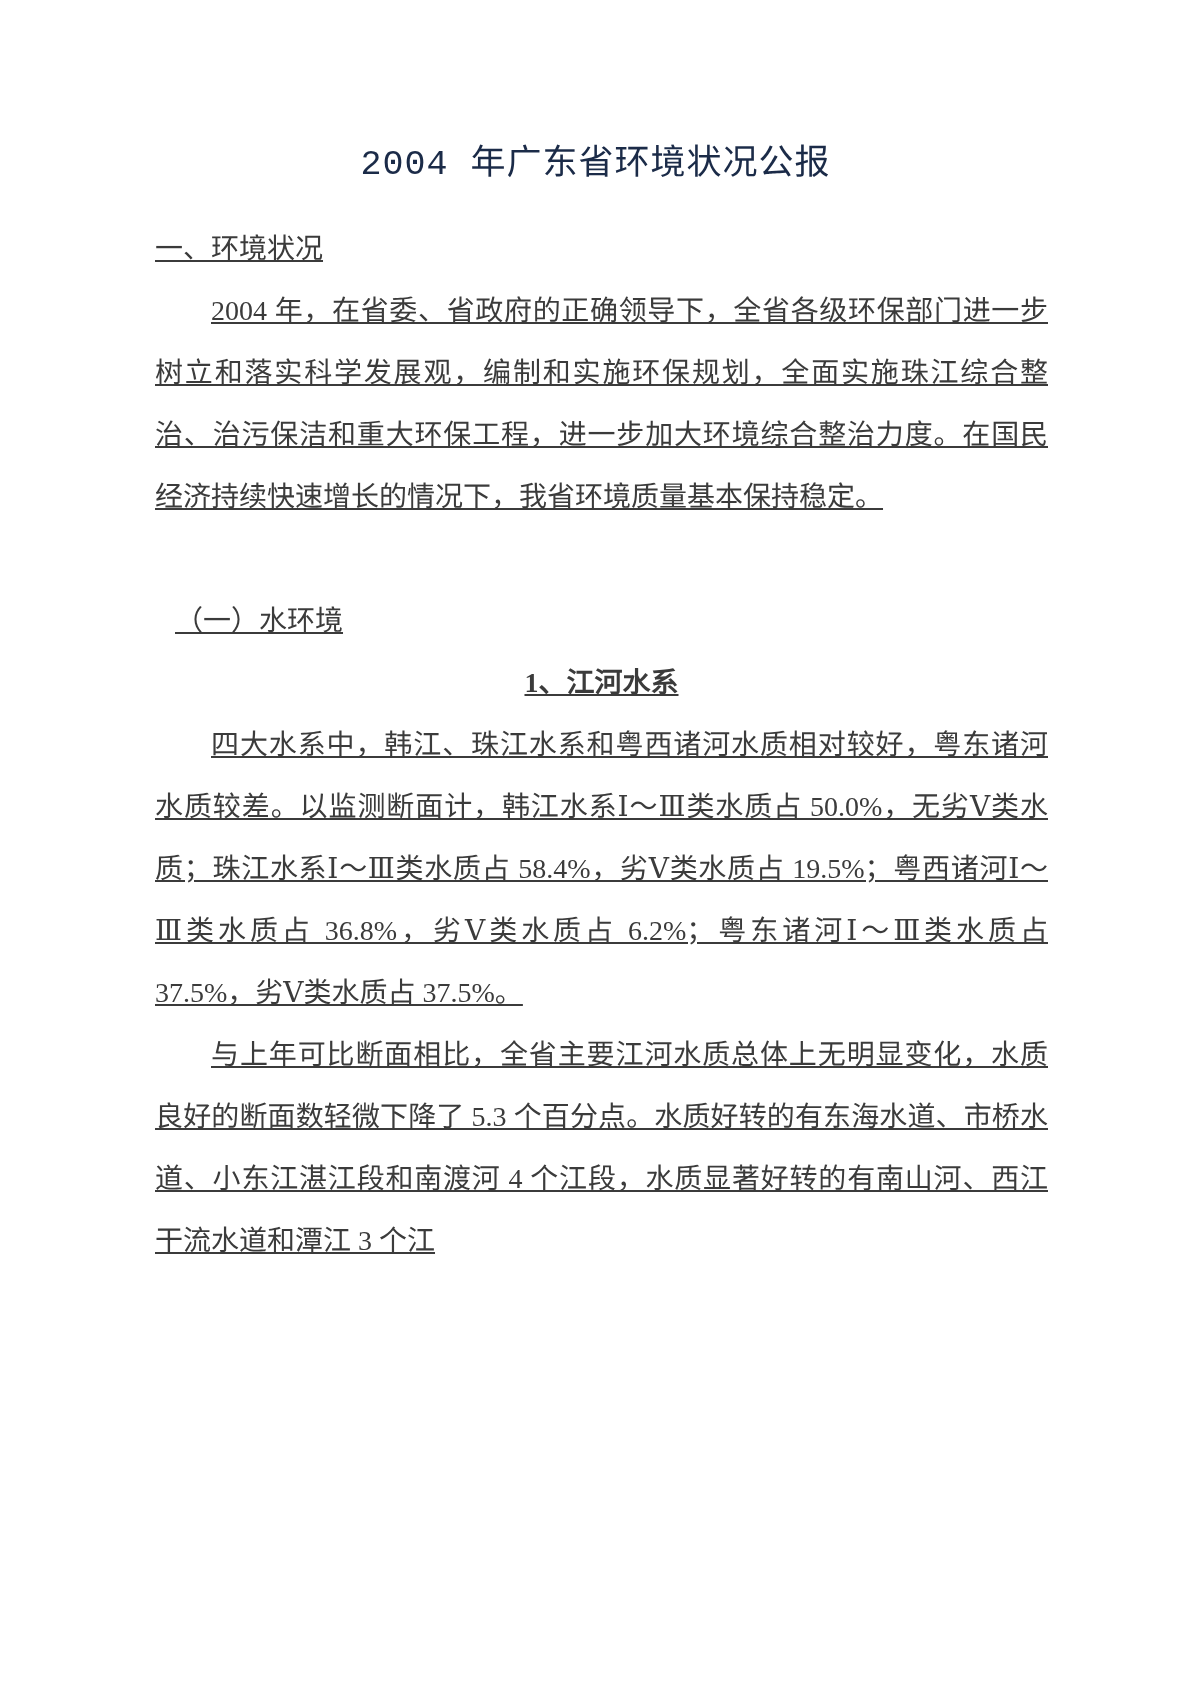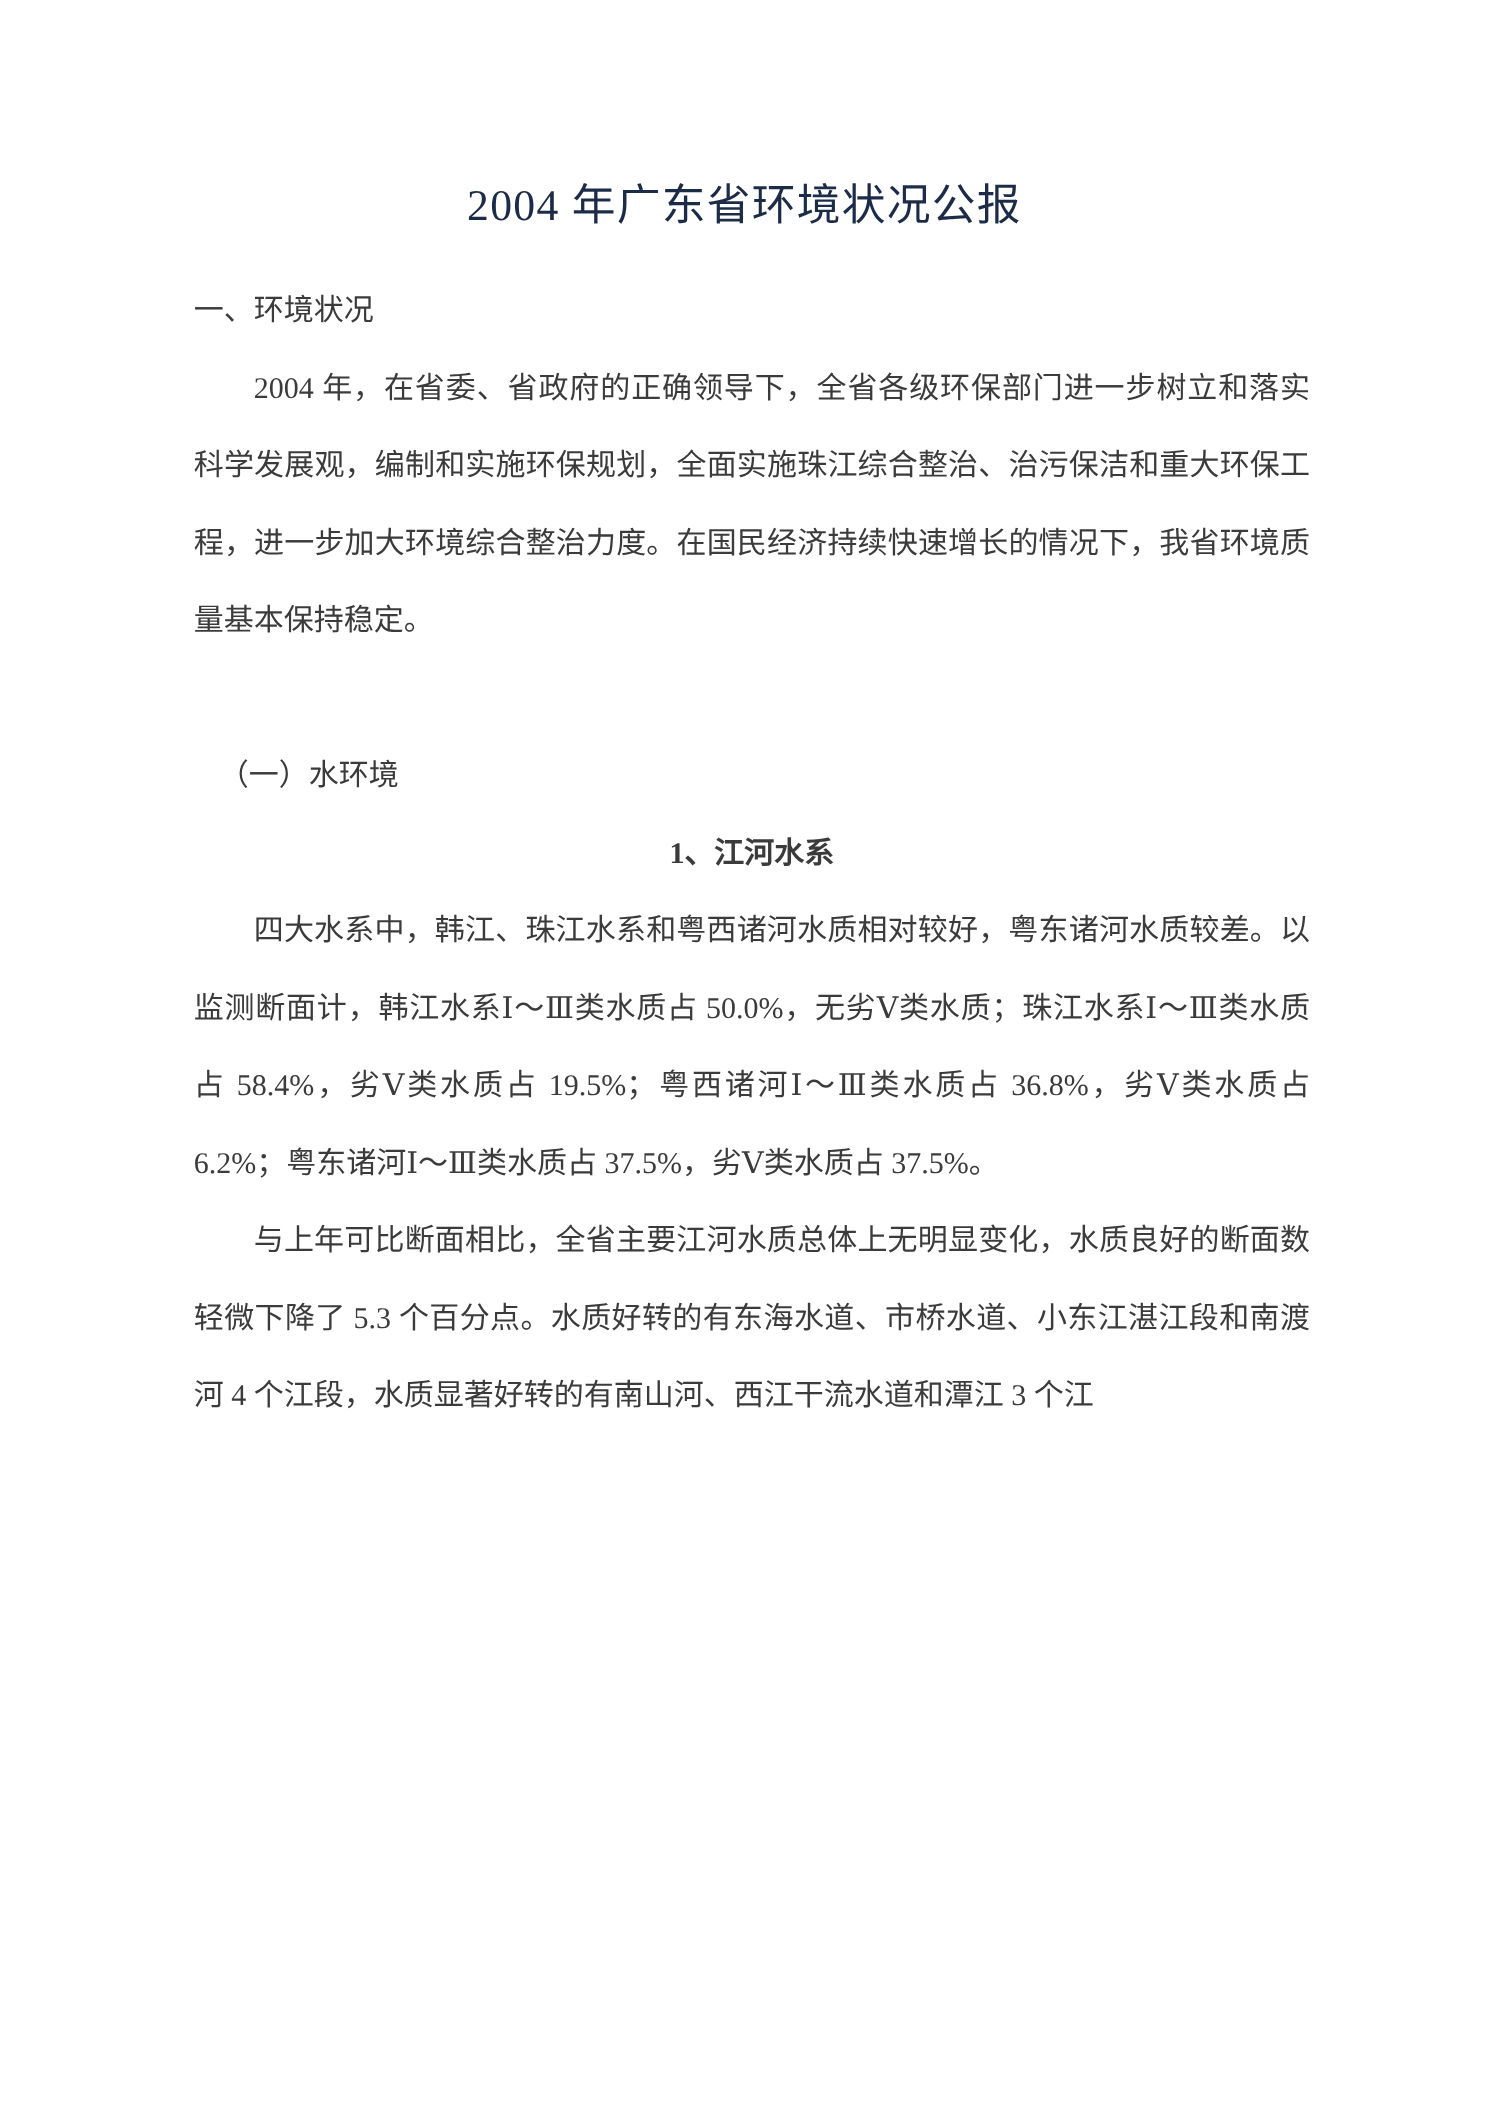--- a/index.html
+++ b/index.html
@@ -12,36 +12,37 @@
     width: 1191px;
     height: 1684px;
     background: #ffffff;
     overflow: hidden;
     box-sizing: border-box;
   }
   .doc-title {
     margin: 0;
     padding-top: 140px;
     text-align: center;
-    font-family: Liberation Serif, serif;
+    font-family: Liberation Mono, monospace;
     font-size: 35px;
     font-weight: 400;
     letter-spacing: 1px;
     line-height: 50px;
     color: #1b2b48;
   }
   .content {
     margin-top: 28px;
     padding-left: 155px;
     padding-right: 143px;
     font-family: "Liberation Serif", "DejaVu Serif", serif;
-    font-size: 24px;
+    font-size: 28px;
     line-height: 62px;
     color: #3b3b3b;
     text-align: justify;
+    text-decoration: underline;
   }
   .content p {
     margin: 0;
   }
   .heading-l1 {
     text-align: left;
   }
   .para {
     text-indent: 2em;
   }

